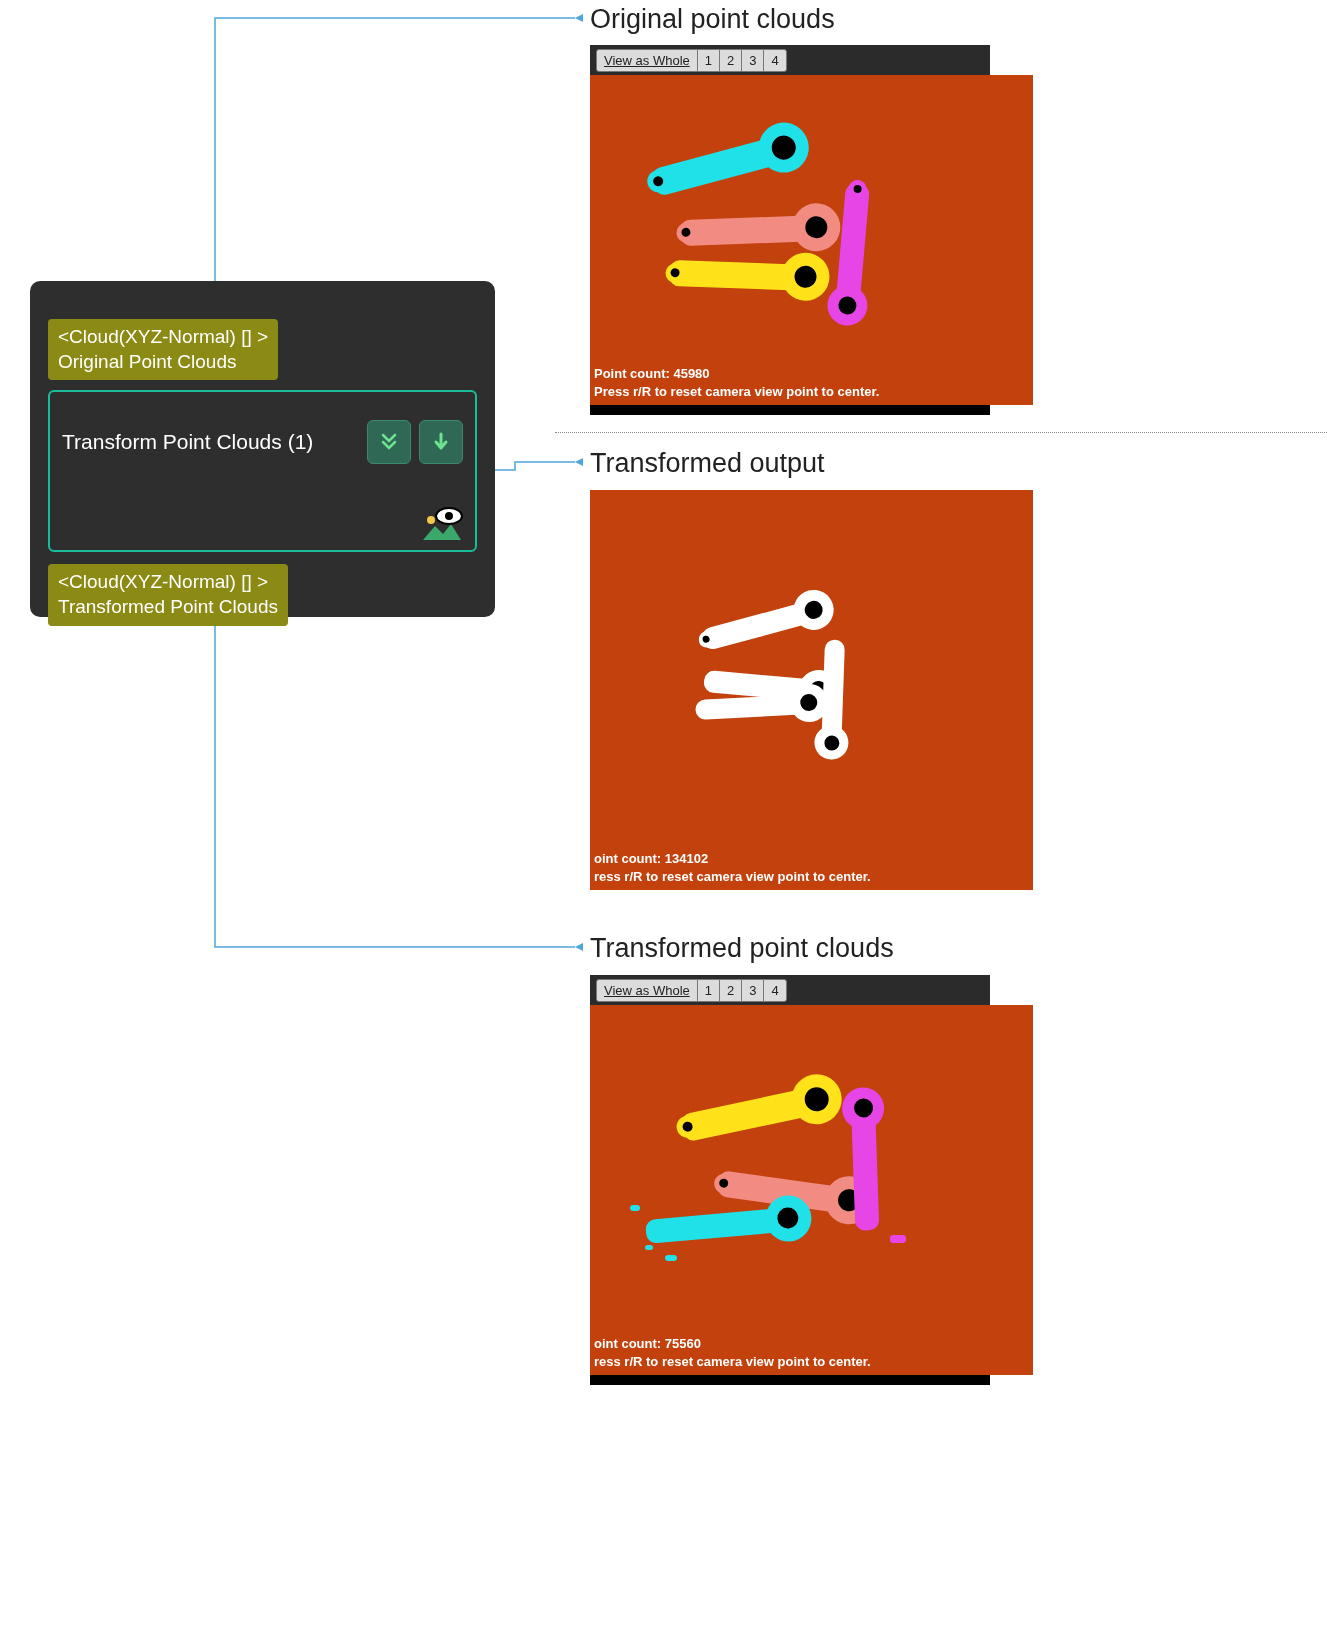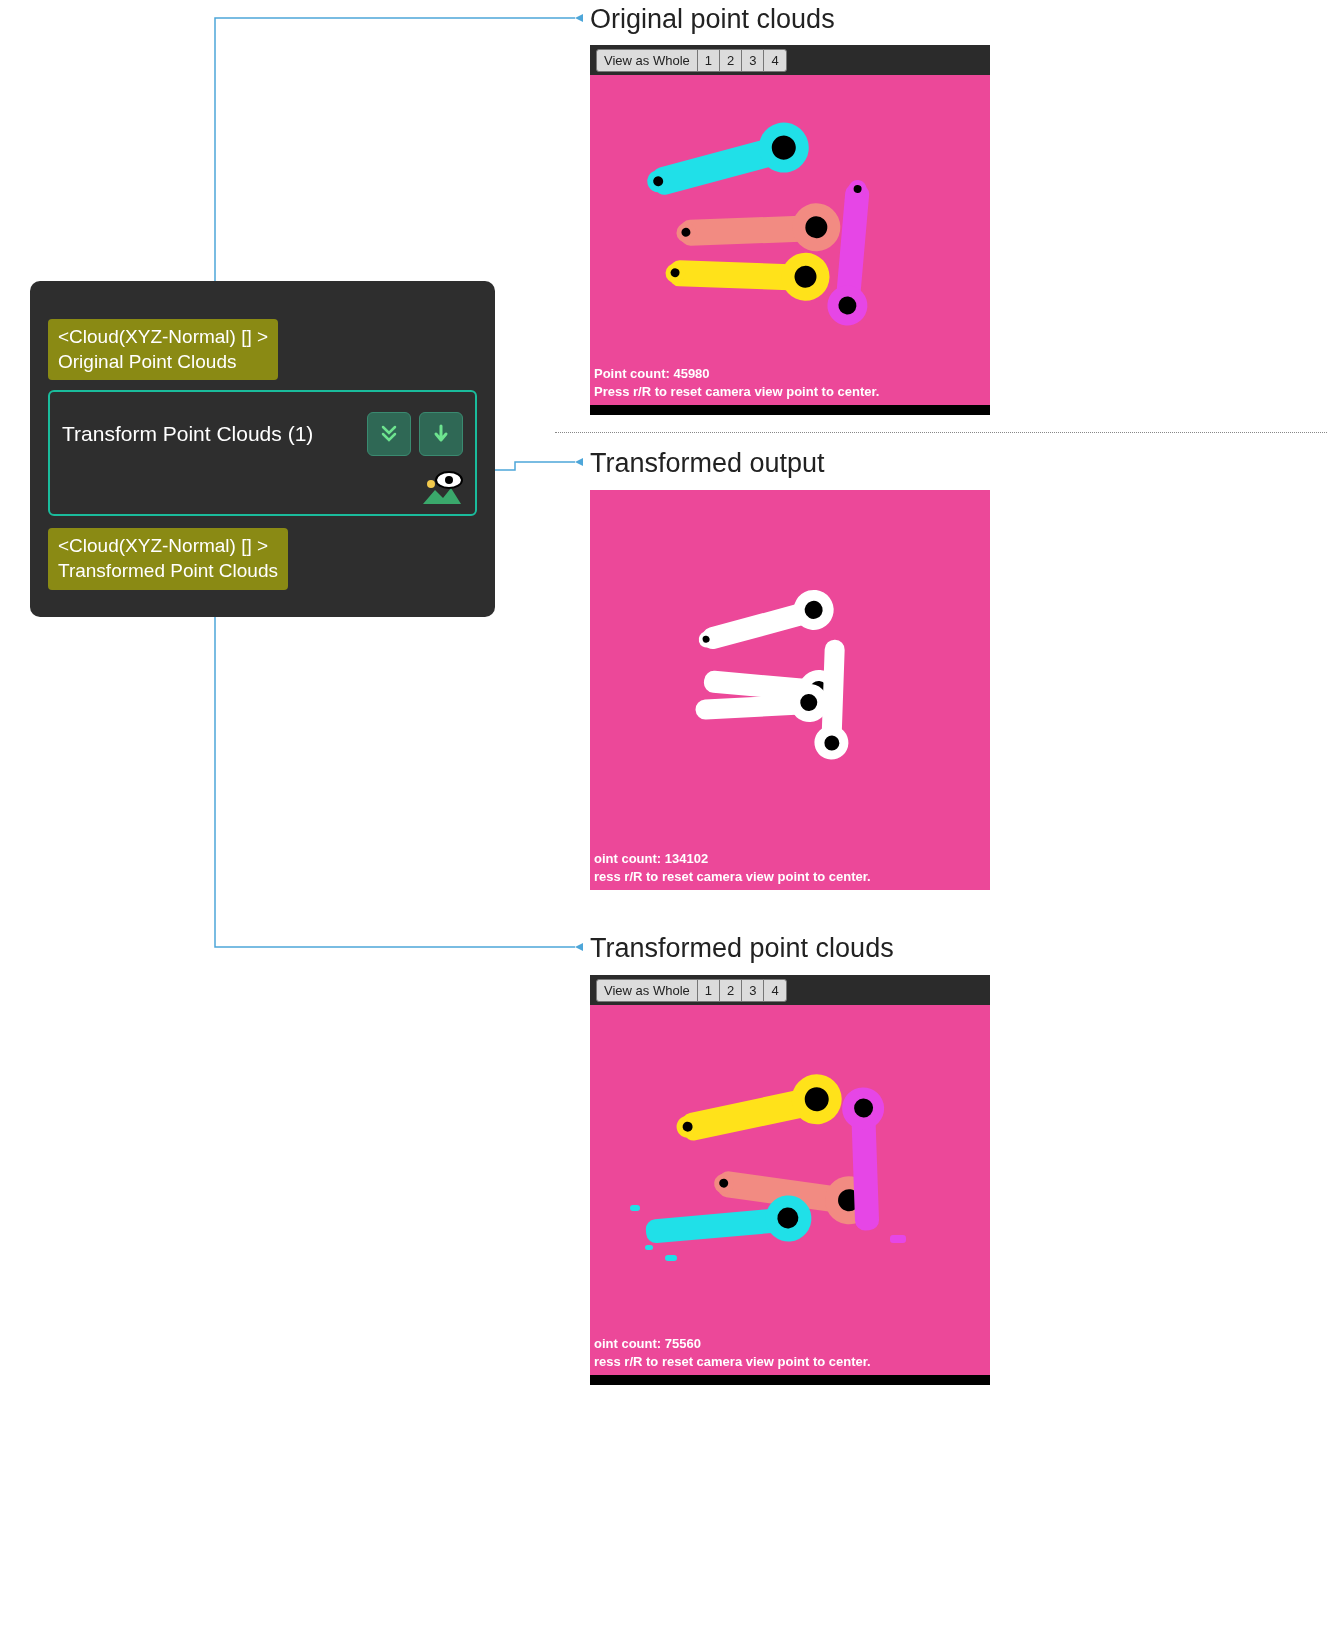--- a/index.html
+++ b/index.html
@@ -37,24 +37,25 @@
     border-radius: 4px;
     line-height: 1.3;
     width: fit-content;
   }
   .port.in { margin: 18px 0 0 0; }
   .port.out { margin: 12px 0 0 0; }
   .step-box {
     border: 2px solid #1abc9c;
     border-radius: 6px;
     margin-top: 10px;
-    padding: 20px 12px 8px 12px;
+    padding: 28px 12px 8px 12px;
     min-height: 118px;
     display: flex;
     flex-direction: column;
+    gap: 28px;
   }
   .step-row {
     display: flex;
     justify-content: space-between;
     align-items: center;
   }
   .step-title {
     color: #fff;
     font-size: 21px;
   }
@@ -107,27 +108,27 @@
     gap: 0;
   }
   .viewer .toolbar .tool-btn {
     background: #dcdcdc;
     color: #222;
     font-size: 13px;
     padding: 3px 7px;
     border: 1px solid #777;
     margin: 0 -1px 0 0;
   }
-  .viewer .toolbar .tool-btn.first { border-radius: 3px 0 0 3px; }
+  .viewer .toolbar .tool-btn.first { border-radius: 3px 0 0 3px; text-decoration: underline; }
   .viewer .toolbar .tool-btn.last { border-radius: 0 3px 3px 0; }
   .viewer .content {
     position: relative;
-    width: 400px;
+    width: 443px;
     height: 330px;
-    background: #ec4899;
+    background: #c2410c;
   }
   .viewer .footer {
     position: absolute;
     left: 4px;
     bottom: 4px;
     color: #fff;
     font-size: 13px;
     font-weight: 600;
     line-height: 1.4;
   }

